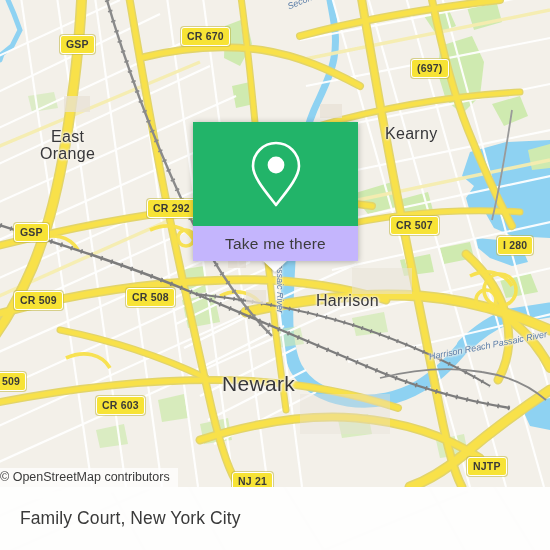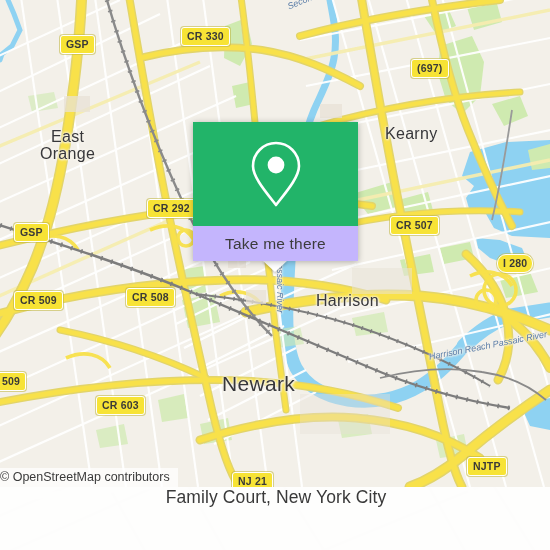--- a/index.html
+++ b/index.html
@@ -43,21 +43,21 @@
                 border-left:13px solid transparent;border-right:13px solid transparent;
                 border-top:12px solid #ffffff;
                 filter:drop-shadow(0 2px 1px rgba(0,0,0,.18));}
 
   
   #footer{position:absolute;left:0;top:487px;width:550px;height:63px;overflow:hidden;background:#fbfaf8;}
   #footer-map{position:absolute;left:0;top:-487px;width:550px;height:550px;opacity:.10;}
   #footer-veil{position:absolute;left:0;top:0;width:550px;height:63px;background:rgba(255,255,255,.80);}
   #footer-inner{position:absolute;left:0;top:0;width:550px;height:63px;
                 display:flex;align-items:center;justify-content:space-between;
-                padding:0 18px 0 20px;box-sizing:border-box;flex-direction:column;}
+                padding:0 18px 0 20px;box-sizing:border-box;}
   #footer-title{font-size:17.5px;color:#3a3a3a;letter-spacing:.1px;}
   #brand{display:flex;align-items:center;gap:3px;}
   #brand-word{font-size:28px;color:#2b2b2b;letter-spacing:-.6px;font-weight:bold;
               font-family:"DejaVu Sans",sans-serif;}
 </style>
 </head>
 <body>
 
 <div id="screen">
 
@@ -254,26 +254,26 @@
     </div>
     <div class="lbl city small" style="left:385px;top:125px;">Kearny</div>
     <div class="lbl city small" style="left:316px;top:292px;">Harrison</div>
     <div class="lbl city" style="left:222px;top:372px;font-size:21px;">Newark</div>
 
     <div class="lbl water-lbl" style="left:286px;top:2px;transform:rotate(-22deg);transform-origin:left top;">Second River</div>
     <div class="lbl water-lbl" style="left:285px;top:258px;transform:rotate(90deg);transform-origin:left top;">Passaic River</div>
     <div class="lbl water-lbl" style="left:428px;top:352px;transform:rotate(-11deg);transform-origin:left top;">Harrison Reach Passaic River</div>
 
     <div class="shield" style="left:60px;top:35px;">GSP</div>
-    <div class="shield" style="left:181px;top:27px;">CR 330</div>
+    <div class="shield" style="left:181px;top:27px;">CR 670</div>
     <div class="shield" style="left:411px;top:59px;">(697)</div>
     <div class="shield" style="left:147px;top:199px;">CR 292</div>
     <div class="shield" style="left:14px;top:223px;">GSP</div>
     <div class="shield" style="left:390px;top:216px;">CR 507</div>
-    <div class="shield" style="left:497px;top:254px;border-radius:9px;">I 280</div>
+    <div class="shield" style="left:497px;top:236px;">I 280</div>
     <div class="shield" style="left:14px;top:291px;">CR 509</div>
     <div class="shield" style="left:126px;top:288px;">CR 508</div>
     <div class="shield" style="left:-4px;top:372px;">509</div>
     <div class="shield" style="left:96px;top:396px;">CR 603</div>
     <div class="shield" style="left:232px;top:472px;">NJ 21</div>
     <div class="shield" style="left:467px;top:457px;">NJTP</div>
 
     <div id="attrib">© OpenStreetMap contributors</div>
   </div>
 

